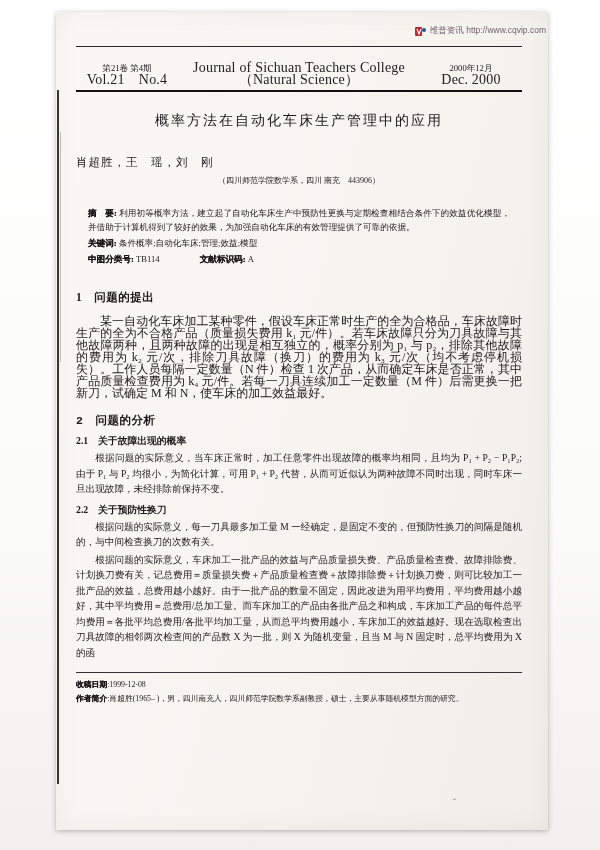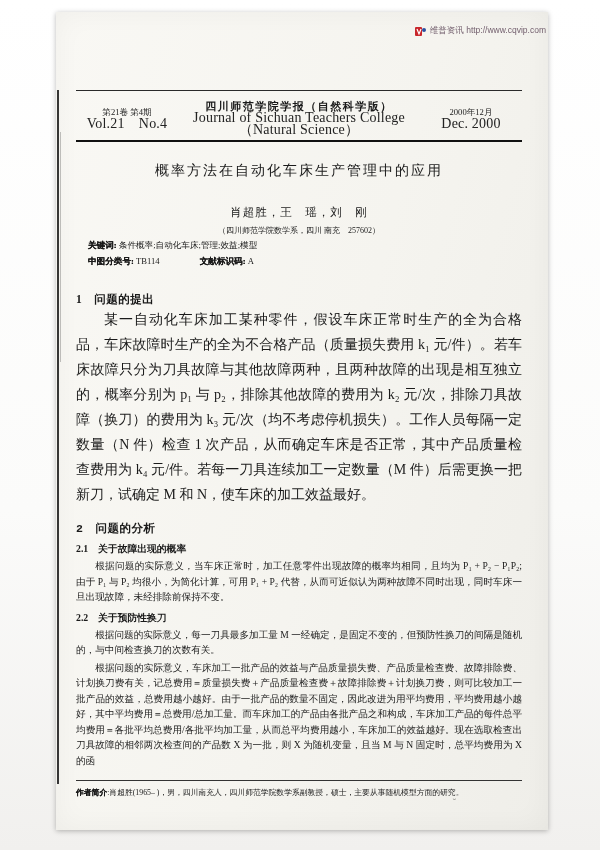--- a/index.html
+++ b/index.html
@@ -15,43 +15,43 @@
     box-shadow:0 1px 5px rgba(0,0,0,.28), inset 0 0 28px rgba(0,0,0,.045);
     padding:10px 26px 0 20px;
   }
   .scan-edge { position:absolute; left:1px; top:78px; bottom:46px; width:2px; background:#141414; opacity:.85; }
   .scan-edge2 { position:absolute; left:4px; top:120px; height:230px; width:1px; background:#555; opacity:.35; }
 
   .watermark { position:absolute; top:13px; right:2px; display:flex; align-items:center; gap:4px;
                font-family:"Liberation Sans", sans-serif; font-size:8.5px; color:#74616f; }
   .wm-logo { display:inline-block; width:11px; height:11px; }
 
-  .masthead { display:flex; align-items:center; margin-top:68px;
+  .masthead { display:flex; align-items:center; margin-top:24px;
               border-top:1px solid #2a2a2a; border-bottom:2.5px solid #111;
-              padding:9px 4px 4px 4px; }
+              padding:15px 4px 4px 4px; }
   .mh-col { text-align:center; line-height:12px; }
   .mh-side { width:94px; font-size:8.6px; }
   .mh-center { flex:1; }
   .mh-center .jcn { font-size:11px; font-weight:600; letter-spacing:1.5px; }
   .en { font-size:14px; color:#222; letter-spacing:.2px; }
 
   .article-no { margin-top:12px; font-size:8px; }
   .lbl { font-weight:700; text-shadow:0 0 .5px #000; }
 
   .paper-title { margin-top:20px; text-align:center; font-size:14px; font-weight:400; letter-spacing:2px; }
-  .authors { margin-top:25px; text-align:center; font-size:11.5px; letter-spacing:1px; }
+  .authors { margin-top:25px; font-size:11.5px; letter-spacing:1px; }
   .affiliation { margin-top:5px; text-align:center; font-size:8px; color:#222; }
 
   .meta-block { margin-top:20px; padding:0 12px; font-size:8.6px; line-height:14px; text-align:justify; }
   .meta-line { padding:0 12px; font-size:8.6px; margin-top:4px; }
   .doc-code { margin-left:38px; }
 
   .sec-heading { margin-top:24px; font-size:11.5px; font-weight:600; letter-spacing:.5px; }
   .sec2-heading { margin-top:14px;font-family:Liberation Mono, monospace; }
-  .body-para { margin-top:0; font-size:14px; line-height:25px; text-align:justify; text-indent:2em; }
+  .body-para { margin-top:10px; font-size:12px; line-height:12px; text-align:justify; text-indent:2em; }
   .sub-heading { margin-top:7px; font-size:9.8px; font-weight:700; }
   .sub-text { margin-top:2px; font-size:9.6px; line-height:15.5px; text-align:justify; text-indent:2em; }
 
   .footer { margin-top:12px; border-top:1px solid #333; padding-top:5px; font-size:7.8px; line-height:13.5px; }
   .scan-mark { position:absolute; right:92px; bottom:22px; color:#8a8a86; font-size:10px; }
 </style>
 </head>
 <body>
 
 <div class="page">
@@ -69,34 +69,37 @@
     </span>
     <span class="wm-text">维普资讯 http://www.cqvip.com</span>
   </div>
 
   <div class="masthead">
     <div class="mh-col mh-side">
       <div>第21卷 第4期</div>
       <div class="en">Vol.21　No.4</div>
     </div>
     <div class="mh-col mh-center">
-      <div class="jcn">四川师范学院学报（自然科学版）</div>
       <div class="en">Journal of Sichuan Teachers College（Natural Science）</div>
     </div>
     <div class="mh-col mh-side">
       <div>2000年12月</div>
       <div class="en">Dec. 2000</div>
     </div>
   </div>
 
 
   <div class="paper-title">概率方法在自动化车床生产管理中的应用</div>
   <div class="authors">肖超胜，王　瑶，刘　刚</div>
-  <div class="affiliation">（四川师范学院数学系，四川 南充　257602）</div>
+  <div class="affiliation">（四川师范学院数学系，四川 南充　443906）</div>
 
+  <div class="meta-block">
+    <span class="lbl">摘　要:</span>
+    <span>利用初等概率方法，建立起了自动化车床生产中预防性更换与定期检查相结合条件下的效益优化模型，并借助于计算机得到了较好的效果，为加强自动化车床的有效管理提供了可靠的依据。</span>
+  </div>
 
   <div class="meta-line">
     <span class="lbl">关键词:</span>
     <span>条件概率;自动化车床;管理;效益;模型</span>
   </div>
 
   <div class="meta-line">
     <span class="lbl">中图分类号:</span>
     <span>TB114</span>
     <span class="lbl doc-code">文献标识码:</span>
@@ -111,19 +114,22 @@
   <div class="sub-heading">2.1　关于故障出现的概率</div>
   <div class="sub-text">根据问题的实际意义，当车床正常时，加工任意零件出现故障的概率均相同，且均为 P₁ + P₂ − P₁P₂; 由于 P₁ 与 P₂ 均很小，为简化计算，可用 P₁ + P₂ 代替，从而可近似认为两种故障不同时出现，同时车床一旦出现故障，未经排除前保持不变。</div>
 
   <div class="sub-heading">2.2　关于预防性换刀</div>
   <div class="sub-text">根据问题的实际意义，每一刀具最多加工量 M 一经确定，是固定不变的，但预防性换刀的间隔是随机的，与中间检查换刀的次数有关。</div>
 
   <div class="sub-text">根据问题的实际意义，车床加工一批产品的效益与产品质量损失费、产品质量检查费、故障排除费、计划换刀费有关，记总费用＝质量损失费＋产品质量检查费＋故障排除费＋计划换刀费，则可比较加工一批产品的效益，总费用越小越好。由于一批产品的数量不固定，因此改进为用平均费用，平均费用越小越好，其中平均费用＝总费用/总加工量。而车床加工的产品由各批产品之和构成，车床加工产品的每件总平均费用＝各批平均总费用/各批平均加工量，从而总平均费用越小，车床加工的效益越好。现在选取检查出刀具故障的相邻两次检查间的产品数 X 为一批，则 X 为随机变量，且当 M 与 N 固定时，总平均费用为 X 的函</div>
 
   <div class="footer">
     <div>
+      <span class="lbl">收稿日期</span><span>:1999-12-08</span>
+    </div>
+    <div>
       <span class="lbl">作者简介</span><span>:肖超胜(1965– )，男，四川南充人，四川师范学院数学系副教授，硕士，主要从事随机模型方面的研究。</span>
     </div>
   </div>
 
   <div class="scan-mark">ˇ</div>
 
 </div>
 
 </body></html>

